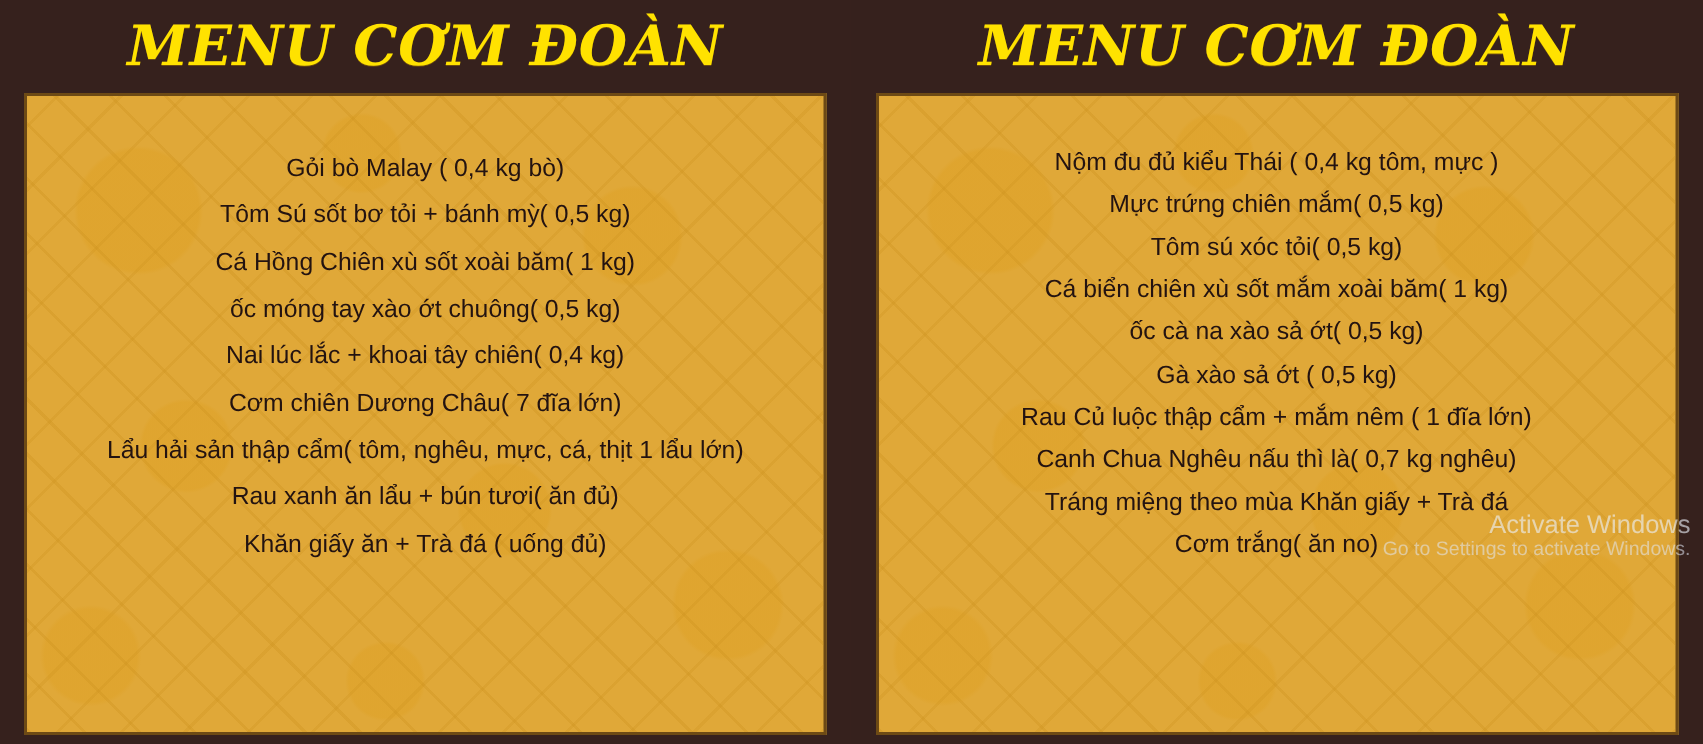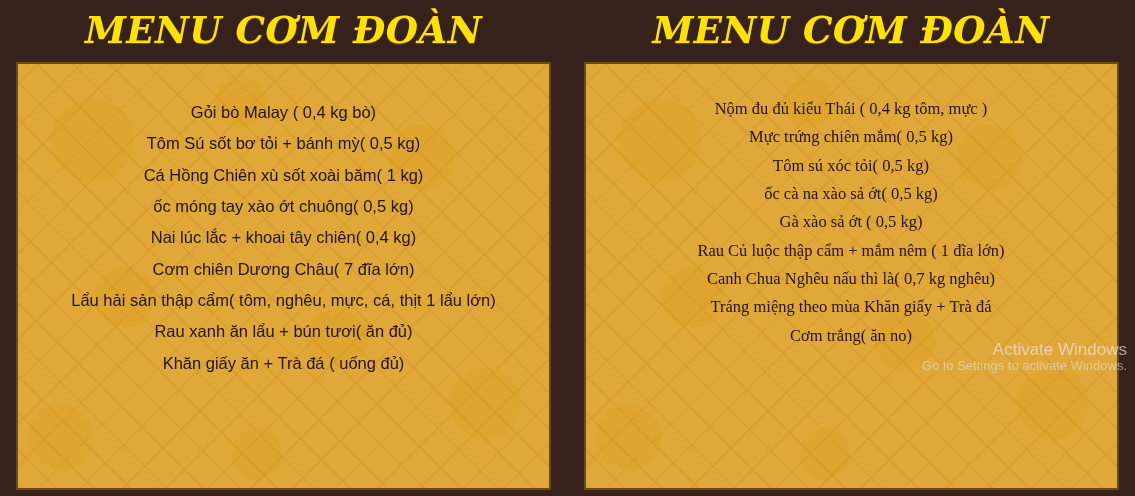--- a/index.html
+++ b/index.html
@@ -78,21 +78,20 @@
   .menu-list {
     position: relative;
     z-index: 2;
     list-style: none;
     margin: 0;
     padding: 40px 10px 10px 10px;
     text-align: center;
   }
   .menu-list.dense {
     padding-top: 36px;
-    font-family: Liberation Serif, serif;
   }
   .menu-item {
     color: #231311;
     font-size: 16.5px;
     line-height: 1.05;
     margin-bottom: 14px;
     white-space: nowrap;
   }
   .menu-list.dense .menu-item {
     margin-bottom: 11px;
@@ -135,20 +134,21 @@
     </div>
   </div>
 
   <div class="panel right">
     <div class="panel-title">MENU CƠM ĐOÀN</div>
     <div class="menu-box">
       <ul class="menu-list dense">
         <li class="menu-item">Nộm đu đủ kiểu Thái ( 0,4 kg tôm, mực  )</li>
         <li class="menu-item">Mực trứng chiên mắm( 0,5 kg)</li>
         <li class="menu-item">Tôm sú xóc tỏi( 0,5 kg)</li>
+        <li class="menu-item">Cá biển chiên xù sốt mắm xoài băm( 1 kg)</li>
         <li class="menu-item">ốc cà na xào sả ớt( 0,5 kg)</li>
         <li class="menu-item">Gà xào sả ớt ( 0,5 kg)</li>
         <li class="menu-item">Rau Củ luộc thập cẩm + mắm nêm ( 1 đĩa lớn)</li>
         <li class="menu-item">Canh Chua Nghêu nấu thì là( 0,7 kg nghêu)</li>
         <li class="menu-item">Tráng miệng  theo mùa  Khăn  giấy  + Trà đá</li>
         <li class="menu-item">Cơm trắng( ăn no)</li>
       </ul>
     </div>
   </div>
 

